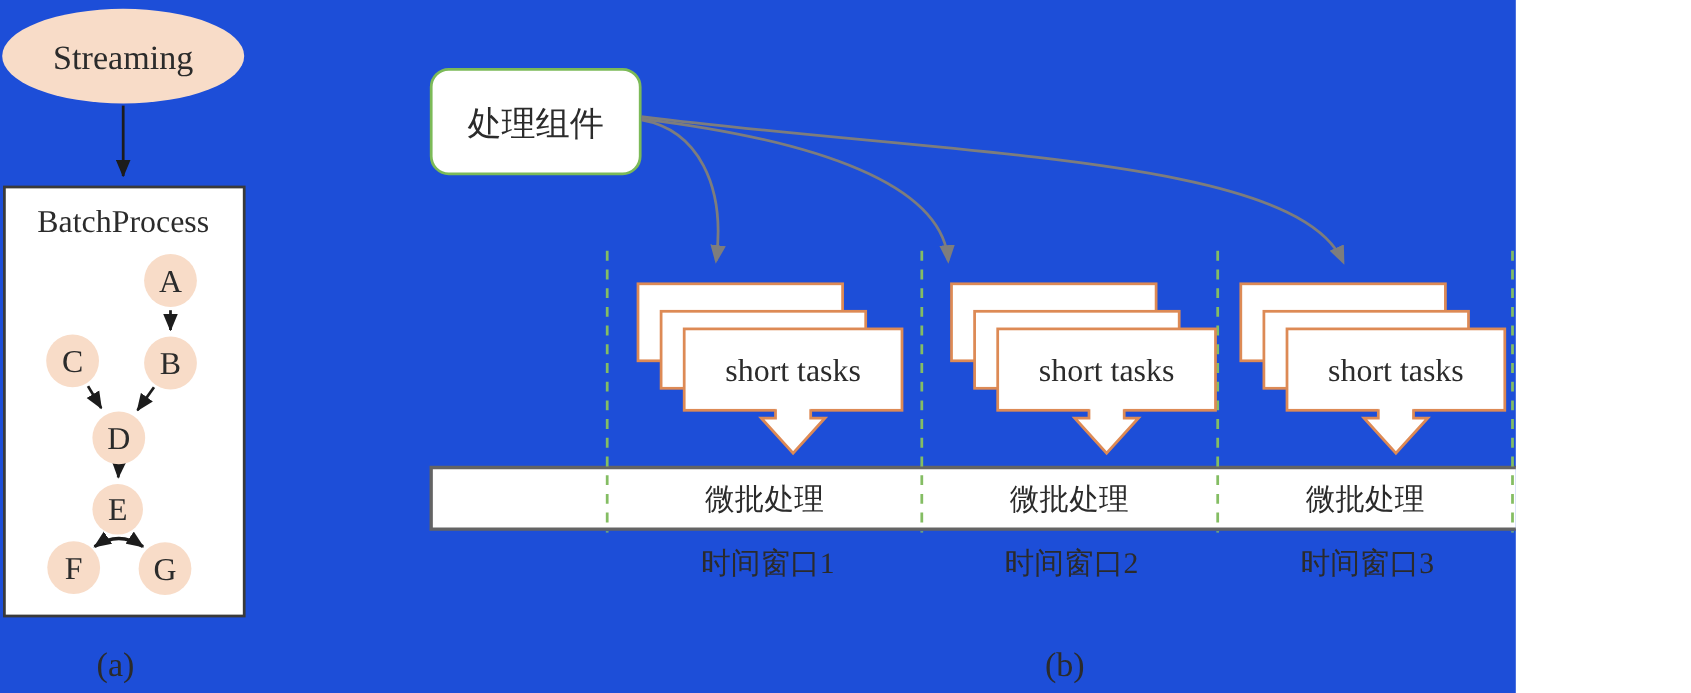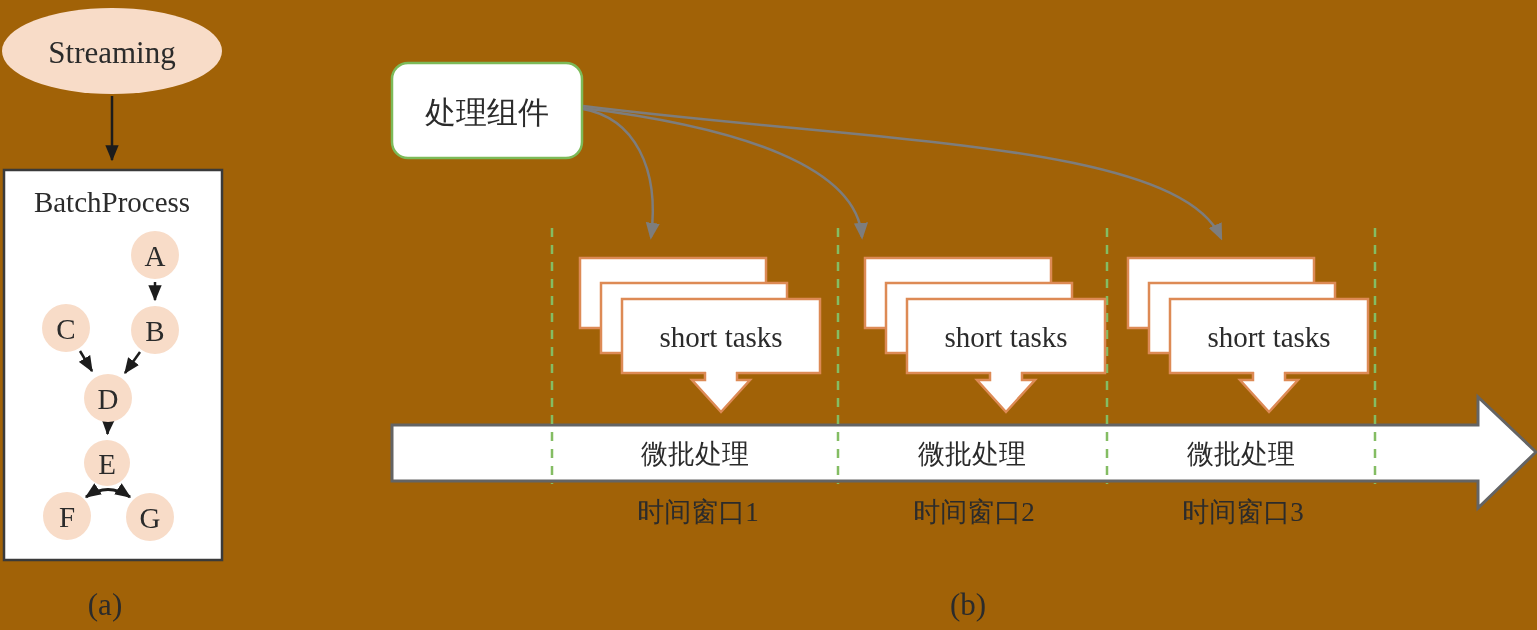--- a/index.html
+++ b/index.html
@@ -1,16 +1,16 @@
 <!DOCTYPE html>
 <html><head>
 <meta charset="utf-8">
 <style>
   html,body{margin:0;padding:0;background:#ffffff;}
-  .canvas{position:relative;width:1537px;height:630px;background:#a16207;overflow:hidden;}
+  .canvas{position:relative;width:1378px;height:630px;background:#1d4ed8;overflow:hidden;}
   svg text{
     font-family:"Liberation Serif","DejaVu Serif",serif;
     fill:#2b2b2b;
     text-anchor:middle;
     dominant-baseline:central;
   }
   .t27{font-size:27px;}
   .t29{font-size:29px;}
   .t31{font-size:31px;}
 </style>

